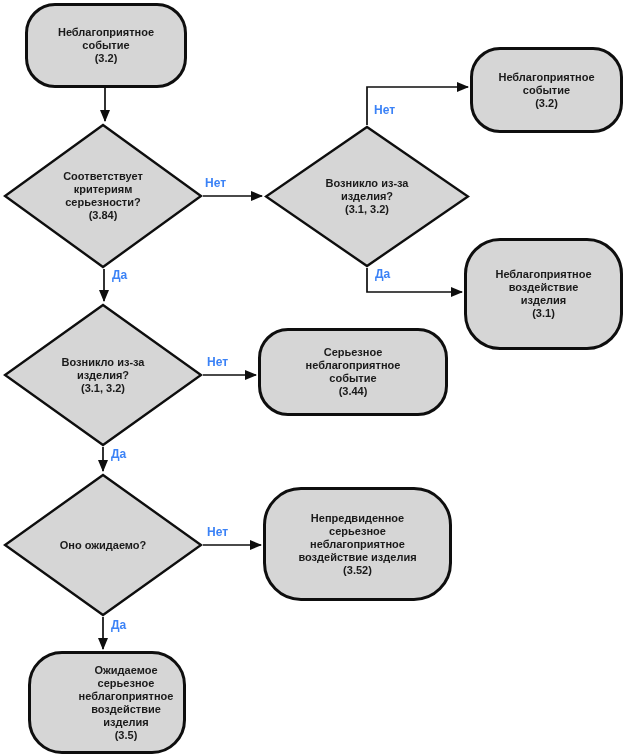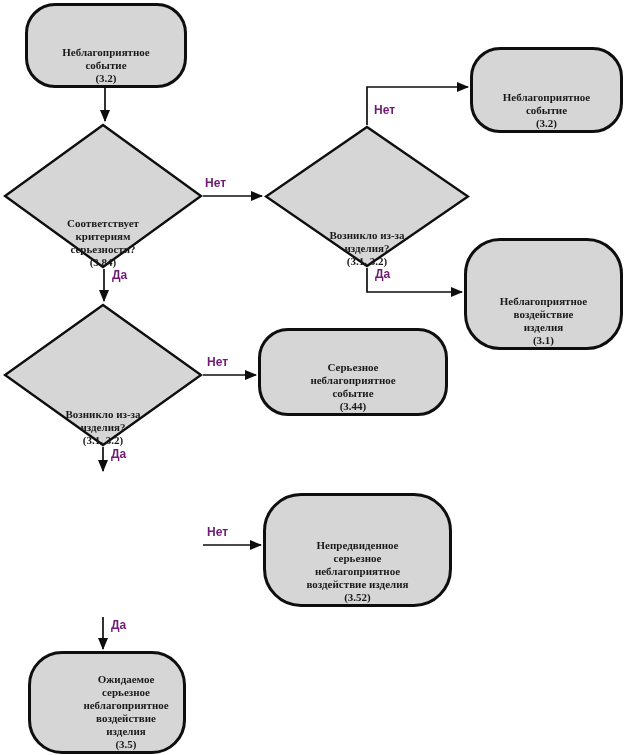--- a/index.html
+++ b/index.html
@@ -19,25 +19,24 @@
   }
   svg.edge-layer path {
     fill: none;
     stroke: #0e0e0e;
     stroke-width: 1.7;
   }
   .node {
     position: absolute;
     z-index: 2;
     display: flex;
-    align-items: flex-end;
+    align-items: center;
     justify-content: center;
     box-sizing: border-box;
     text-align: center;
-    font-family: Liberation Serif, serif;
   }
   .terminal {
     background: #d6d6d6;
     border: 3.2px solid #0e0e0e;
   }
   .decision { background: transparent; }
   .decision .diamond-svg {
     position: absolute;
     left: 0; top: 0;
     width: 100%; height: 100%;
@@ -58,21 +57,21 @@
     color: #1a1a1a;
     white-space: pre-line;
     padding: 0 6px;
   }
   .edge-label {
     position: absolute;
     z-index: 4;
     font-size: 12px;
     line-height: 12px;
     font-weight: bold;
-    color: #701a75;
+    color: #3b82f6;
     white-space: nowrap;
   }
 </style>
 </head>
 <body>
 
 <div class="stage">
 
   <svg class="edge-layer" viewBox="0 0 632 755">
     <defs>
@@ -110,21 +109,21 @@
 (3.1)</div>
   </div>
 
   <div class="node terminal" style="left:258px; top:328px; width:190px; height:88px; border-radius:30px;">
     <div class="node-text">Серьезное
 неблагоприятное
 событие
 (3.44)</div>
   </div>
 
-  <div class="node terminal" style="left:263px; top:487px; width:189px; height:114px; border-radius:38px;margin-top:6px;">
+  <div class="node terminal" style="left:263px; top:487px; width:189px; height:114px; border-radius:38px;">
     <div class="node-text">Непредвиденное
 серьезное
 неблагоприятное
 воздействие изделия
 (3.52)</div>
   </div>
 
   <div class="node terminal" style="left:28px; top:651px; width:158px; height:103px; border-radius:34px;padding-left:38px;">
     <div class="node-text">Ожидаемое
 серьезное
@@ -154,20 +153,26 @@
 
   <div class="node decision" style="left:3px; top:303px; width:200px; height:144px;">
     <svg class="diamond-svg" viewBox="0 0 200 144" preserveAspectRatio="none">
       <polygon points="100,2 198,72 100,142 2,72"></polygon>
     </svg>
     <div class="node-text">Возникло из-за
 изделия?
 (3.1, 3.2)</div>
   </div>
 
+  <div class="node decision" style="left:3px; top:473px; width:200px; height:144px;">
+    <svg class="diamond-svg" viewBox="0 0 200 144" preserveAspectRatio="none">
+      <polygon points="100,2 198,72 100,142 2,72"></polygon>
+    </svg>
+    <div class="node-text">Оно ожидаемо?</div>
+  </div>
 
   <div class="edge-label" style="left:205px; top:177px;">Нет</div>
   <div class="edge-label" style="left:112px; top:269px;">Да</div>
   <div class="edge-label" style="left:374px; top:104px;">Нет</div>
   <div class="edge-label" style="left:375px; top:268px;">Да</div>
   <div class="edge-label" style="left:207px; top:356px;">Нет</div>
   <div class="edge-label" style="left:111px; top:448px;">Да</div>
   <div class="edge-label" style="left:207px; top:526px;">Нет</div>
   <div class="edge-label" style="left:111px; top:619px;">Да</div>
 

